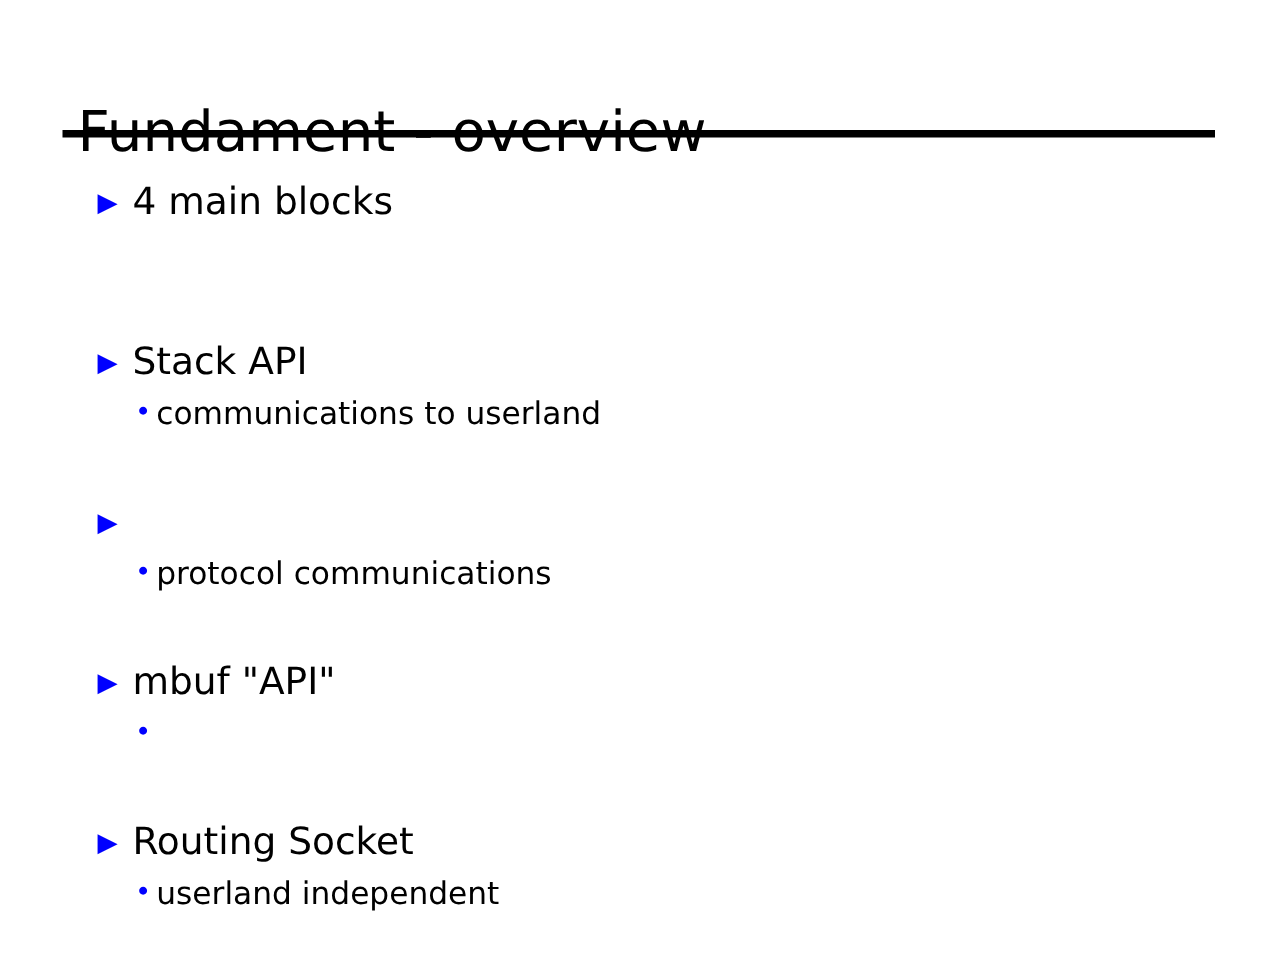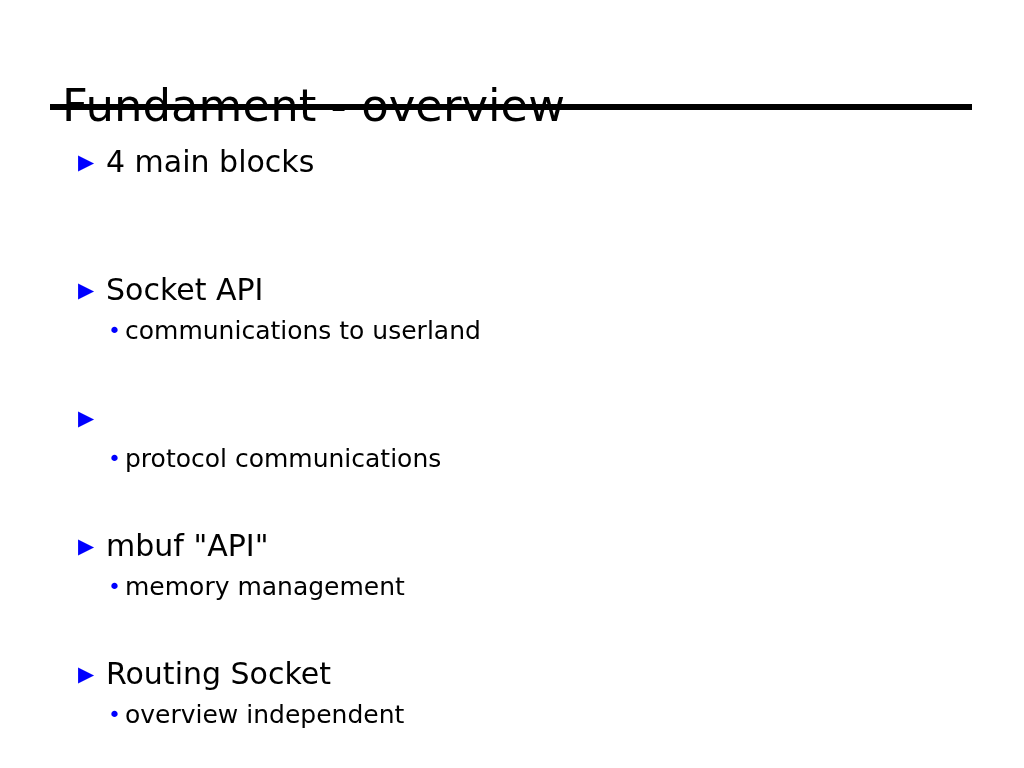--- a/index.html
+++ b/index.html
@@ -124,21 +124,21 @@
         <span class="label">4 main blocks</span>
       </div>
     </div>
 
     <div class="spacer-lg"></div>
     <div class="spacer-md"></div>
 
     <div class="bullet-group">
       <div class="lvl1">
         <span class="marker">▶</span>
-        <span class="label">Socket API</span>
+        <span class="label">Stack API</span>
       </div>
       <div class="lvl2">
         <span class="marker">•</span>
         <span class="label">communications to userland</span>
       </div>
     </div>
 
     <div class="spacer-lg"></div>
 
     <div class="bullet-group">
@@ -153,31 +153,30 @@
 
     <div class="spacer-lg"></div>
 
     <div class="bullet-group">
       <div class="lvl1">
         <span class="marker">▶</span>
         <span class="label">mbuf "API"</span>
       </div>
       <div class="lvl2">
         <span class="marker">•</span>
-        <span class="label">memory management</span>
       </div>
     </div>
 
     <div class="spacer-lg"></div>
 
     <div class="bullet-group">
       <div class="lvl1">
         <span class="marker">▶</span>
         <span class="label">Routing Socket</span>
       </div>
       <div class="lvl2">
         <span class="marker">•</span>
-        <span class="label">overview independent</span>
+        <span class="label">userland independent</span>
       </div>
     </div>
 
   </div>
 </div>
 
 </body></html>

